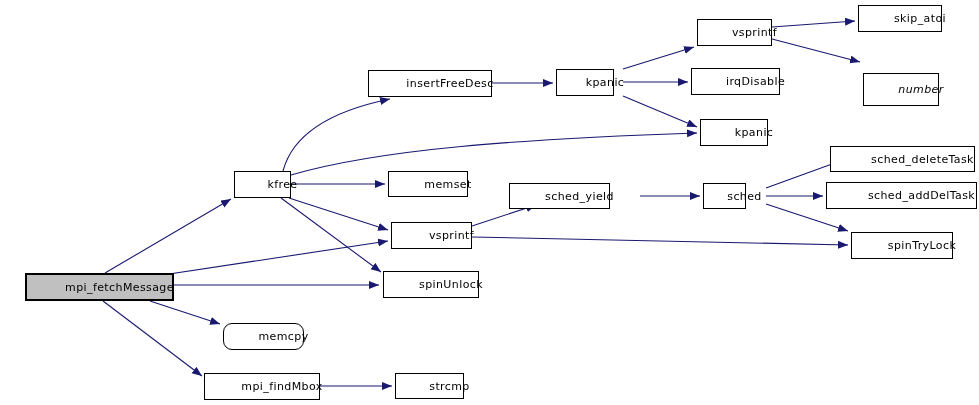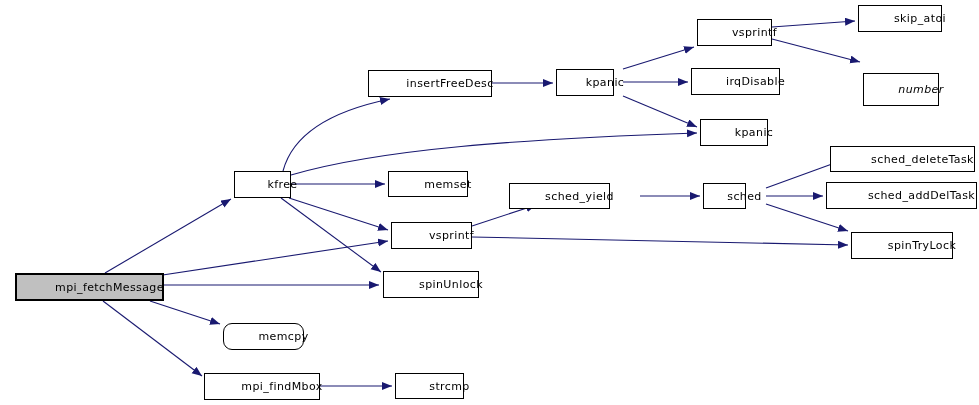--- a/index.html
+++ b/index.html
@@ -77,21 +77,21 @@
         <path d="M472,226 L536,205" class="edge-path" stroke="#191970" marker-end="url(#arrowhead)"></path>
         <path d="M472,237 L848,245" class="edge-path" stroke="#191970" marker-end="url(#arrowhead)"></path>
         <path d="M640,196 L700,196" class="edge-path" stroke="#191970" marker-end="url(#arrowhead)"></path>
         <path d="M766,188 L843,160" class="edge-path" stroke="#191970" marker-end="url(#arrowhead)"></path>
         <path d="M766,196 L823,196" class="edge-path" stroke="#191970" marker-end="url(#arrowhead)"></path>
         <path d="M766,204 L848,231" class="edge-path" stroke="#191970" marker-end="url(#arrowhead)"></path>
         <path d="M320,386 L392,386" class="edge-path" stroke="#191970" marker-end="url(#arrowhead)"></path>
       </g>
   </svg>
   <div id="nodes-layer">
-      <div class="node highlighted" style="left: 15px; top: 273px; width: 149px; height: 28px;">mpi_fetchMessage</div>
+      <div class="node highlighted" style="left: 25px; top: 273px; width: 149px; height: 28px;">mpi_fetchMessage</div>
       <div class="node" style="left: 234px; top: 171px; width: 57px; height: 27px;">kfree</div>
       <div class="node" style="left: 368px; top: 70px; width: 124px; height: 27px;">insertFreeDesc</div>
       <div class="node" style="left: 556px; top: 69px; width: 58px; height: 27px;">kpanic</div>
       <div class="node" style="left: 697px; top: 19px; width: 75px; height: 27px;">vsprintf</div>
       <div class="node" style="left: 858px; top: 5px; width: 84px; height: 27px;">skip_atoi</div>
       <div class="node" style="left: 863px; top: 73px; width: 76px; height: 33px; font-style: italic;">number</div>
       <div class="node" style="left: 691px; top: 68px; width: 89px; height: 27px;">irqDisable</div>
       <div class="node" style="left: 700px; top: 119px; width: 68px; height: 27px;">kpanic</div>
       <div class="node" style="left: 388px; top: 171px; width: 80px; height: 26px;">memset</div>
       <div class="node" style="left: 509px; top: 183px; width: 101px; height: 26px;">sched_yield</div>

